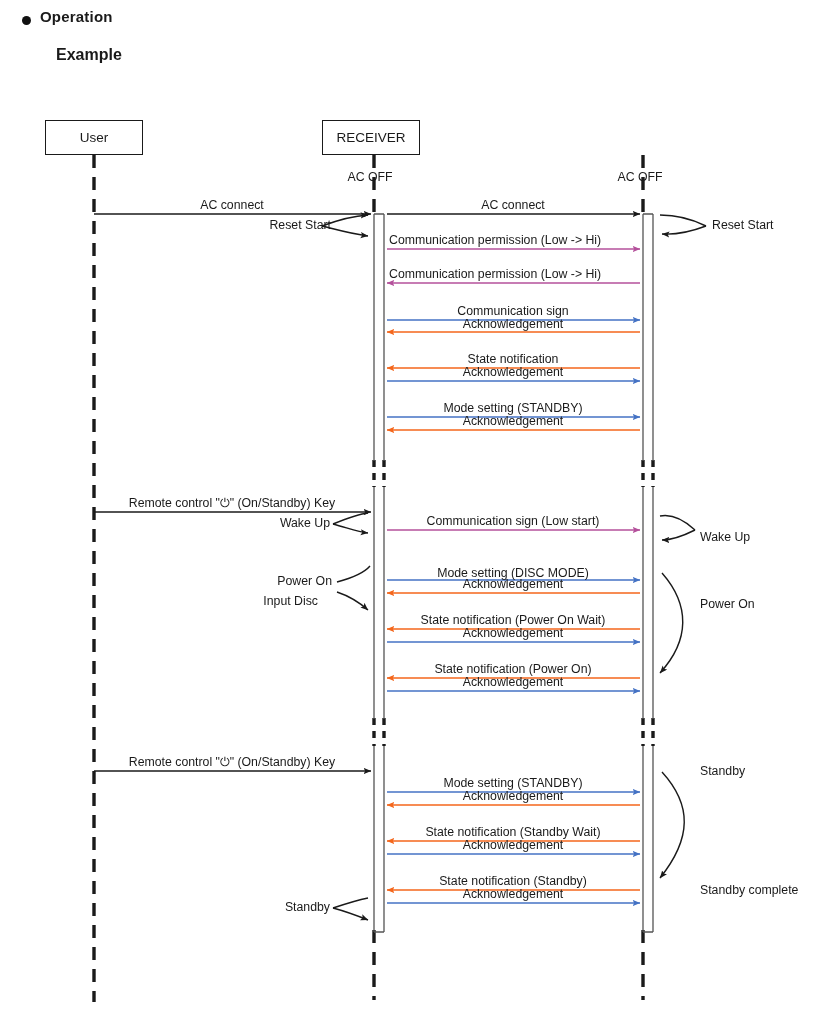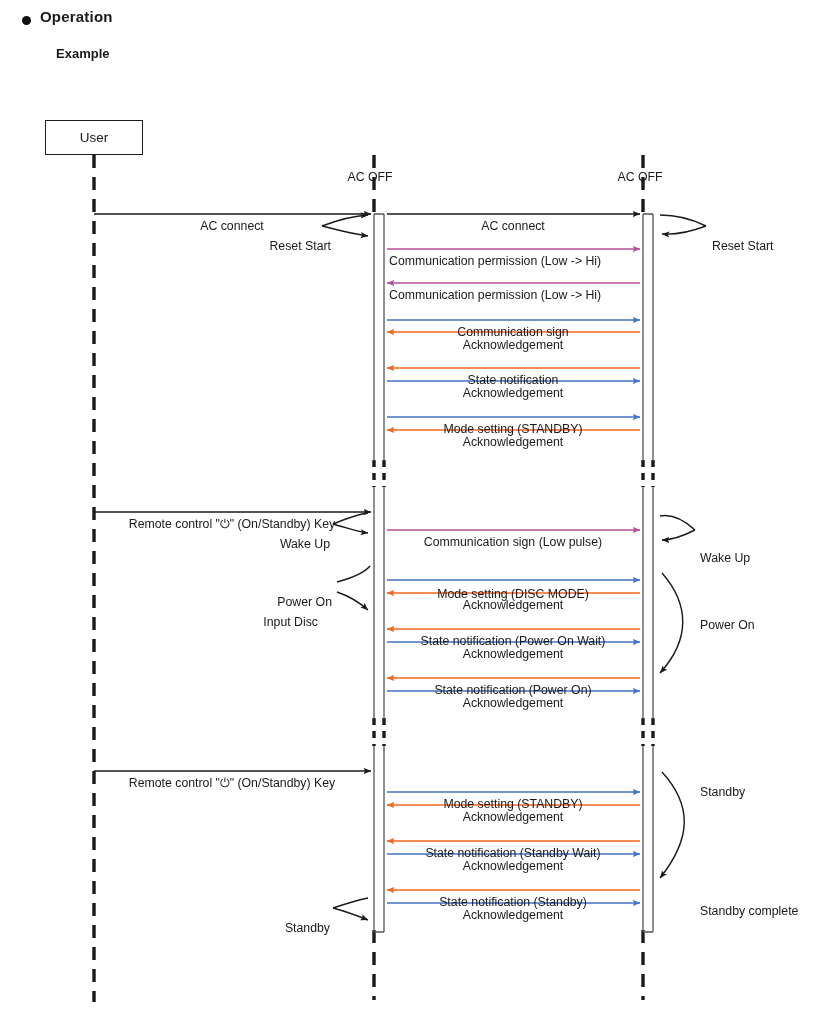--- a/index.html
+++ b/index.html
@@ -16,21 +16,21 @@
   #heading-operation{
     position:absolute;left:22px;top:8px;
     font-size:15px;font-weight:bold;letter-spacing:.2px;
     display:flex;align-items:flex-end;gap:9px;
   }
   #heading-operation .bullet{
     width:9px;height:9px;border-radius:50%;background:#111;display:inline-block;
   }
   #heading-example{
     position:absolute;left:56px;top:46px;
-    font-size:13px;font-weight:bold;
+    font-size:16px;font-weight:bold;
   }
 
   
   #diagram{position:absolute;left:0;top:0;width:839px;height:1012px;}
   #diagram svg{position:absolute;left:0;top:0;}
 
   
   .actor-box{
     position:absolute;
     border:1.6px solid #1a1a1a;
@@ -40,39 +40,42 @@
     font-size:13.5px;
     height:35px;
   }
   #actor-user{left:45px;top:120px;width:98px;}
   #actor-receiver{left:322px;top:120px;width:98px;}
   #actor-player{left:595px;top:120px;width:98px;}
 
   
   .lbl{
     position:absolute;font-size:12.3px;white-space:nowrap;
-    color:#1a1a1a;line-height:13px;margin-top:21px;
+    color:#1a1a1a;line-height:13px;
   }
   .lbl.c{transform:translateX(-50%);}
   .lbl.r{transform:translateX(-100%);}
   .acstate{position:absolute;font-size:12.3px;transform:translateX(-50%);}
 </style>
 </head>
 <body>
 
 <div id="heading-operation">
   <span class="bullet"></span>
   <span>Operation</span>
 </div>
 <div id="heading-example">Example</div>
 
 <div id="diagram">
 
   <div class="actor-box" id="actor-user">
     <span>User</span>
+  </div>
+  <div class="actor-box" id="actor-receiver">
+    <span>RECEIVER</span>
   </div>
 
   <div class="acstate" style="left:370px;top:170px;">AC OFF</div>
   <div class="acstate" style="left:640px;top:170px;">AC OFF</div>
 
   <svg width="839" height="1012">
     <defs>
       <marker id="ahK" markerWidth="9" markerHeight="9" refX="7.4" refY="3.1" orient="auto" markerUnits="userSpaceOnUse">
         <path d="M0,0 L7.6,3.1 L0,6.2 L1.6,3.1 z" fill="#1a1a1a"></path>
       </marker>
@@ -201,21 +204,21 @@
   <div class="lbl c" style="left:513px;top:402px;">Mode setting (STANDBY)</div>
   <div class="lbl c" style="left:513px;top:415px;">Acknowledgement</div>
 
   <div class="lbl c" style="left:232px;top:497px;">Remote control "⏻" (On/Standby) Key</div>
   <div class="lbl r" style="left:330px;top:517px;">Wake Up</div>
   <div class="lbl" style="left:700px;top:531px;">Wake Up</div>
   <div class="lbl r" style="left:332px;top:575px;">Power On</div>
   <div class="lbl r" style="left:318px;top:595px;">Input Disc</div>
   <div class="lbl" style="left:700px;top:598px;">Power On</div>
 
-  <div class="lbl c" style="left:513px;top:515px;">Communication sign (Low pulse)</div>
+  <div class="lbl c" style="left:513px;top:515px;">Communication sign (Low start)</div>
   <div class="lbl c" style="left:513px;top:567px;">Mode setting (DISC MODE)</div>
   <div class="lbl c" style="left:513px;top:578px;">Acknowledgement</div>
   <div class="lbl c" style="left:513px;top:614px;">State notification (Power On Wait)</div>
   <div class="lbl c" style="left:513px;top:627px;">Acknowledgement</div>
   <div class="lbl c" style="left:513px;top:663px;">State notification (Power On)</div>
   <div class="lbl c" style="left:513px;top:676px;">Acknowledgement</div>
 
   <div class="lbl c" style="left:232px;top:756px;">Remote control "⏻" (On/Standby) Key</div>
   <div class="lbl" style="left:700px;top:765px;">Standby</div>
   <div class="lbl" style="left:700px;top:884px;">Standby complete</div>

